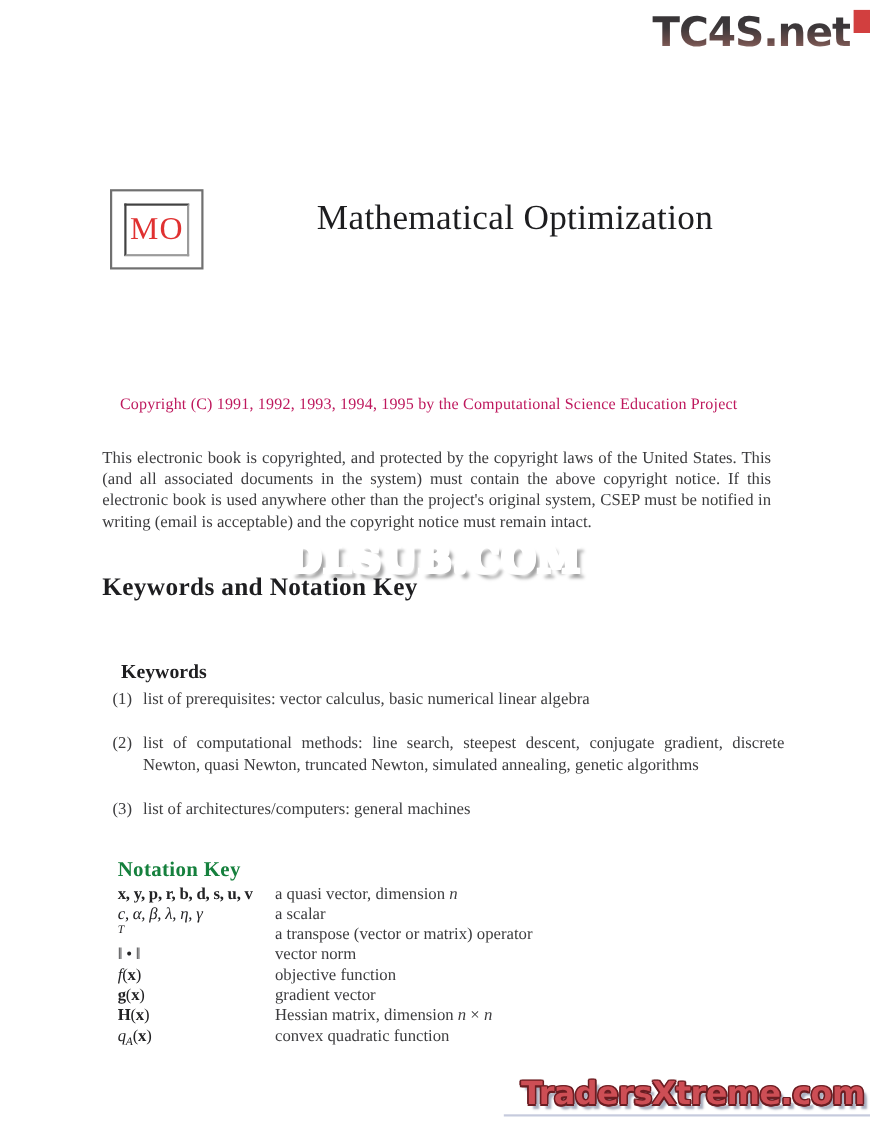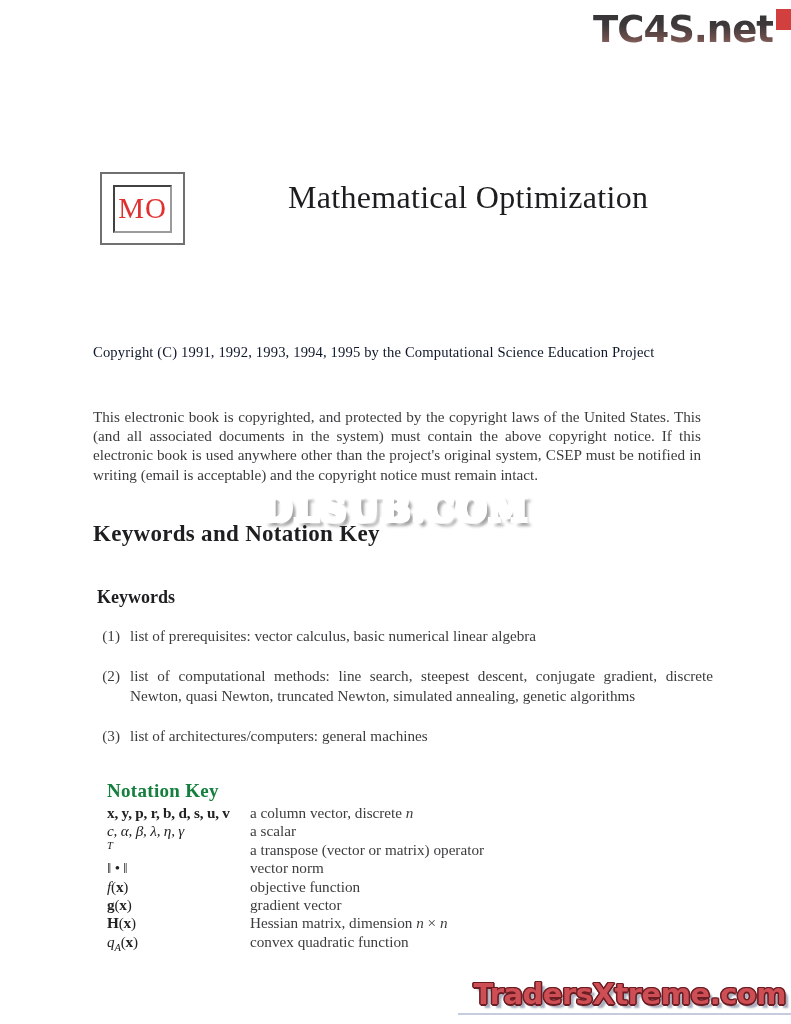--- a/index.html
+++ b/index.html
@@ -45,22 +45,22 @@
 
   
   .title{
     position:absolute; left:288px; top:179px; margin:0;
     font-size:32px; font-weight:normal; color:#1d1d1f;
     white-space:nowrap; letter-spacing:0.3px;
   }
 
   
   .copyright{
-    position:absolute; left:93px; top:344px; margin:0;
-    font-size:14.6px; color:#0f172a; white-space:nowrap; letter-spacing:0.15px;
+    position:absolute; left:93px; top:344px; margin:16px;
+    font-size:14.6px; color:#be185d; white-space:nowrap; letter-spacing:0.15px;
   }
   .notice{
     position:absolute; left:93px; top:407px; margin:0;
     width:608px; font-size:15.2px; line-height:19.2px;
     text-align:justify; color:#3c3c3e;
   }
 
   
   .dlsub{
     position:absolute; left:0; right:0; top:491px;
@@ -76,21 +76,21 @@
       -2px -2px 0 #ffffff, 2px -2px 0 #ffffff, -2px 2px 0 #ffffff, 2px 2px 0 #ffffff,
       5px 5px 3px #a3a3a3;
   }
 
   
   .main-heading{
     position:absolute; left:93px; top:521px; margin:0;
     font-size:23px; font-weight:bold; color:#1e1e20; letter-spacing:0.3px;
   }
   .keywords-heading{
-    position:absolute; left:93px; top:583px; margin:4px;
+    position:absolute; left:93px; top:583px; margin:17px;
     font-size:18px; font-weight:bold; color:#1e1e20;
   }
 
   
   .keywords-list{
     position:absolute; left:93px; top:626px; width:620px;
     font-size:15.2px; line-height:19.3px; color:#3c3c3e;
   }
   .kw-item{display:flex; margin-bottom:21px;}
   .kw-num{flex:0 0 27px; margin-right:10px; text-align:right;}
@@ -169,21 +169,21 @@
         <span class="kw-num">(3)</span>
         <span class="kw-text">list of architectures/computers: general machines</span>
       </div>
     </div>
 
   <h3 class="notation-heading">Notation Key</h3>
 
   <div class="notation-table" id="notation-table">
       <div class="nt-row">
         <span class="nt-sym"><span class="seg-b">x, y, p, r, b, d, s, u, v</span></span>
-        <span class="nt-desc"><span>a column vector, discrete </span><span class="seg-i">n</span></span>
+        <span class="nt-desc"><span>a quasi vector, dimension </span><span class="seg-i">n</span></span>
       </div>
       <div class="nt-row">
         <span class="nt-sym"><span class="seg-i">c, α, β, λ, η, γ</span></span>
         <span class="nt-desc"><span>a scalar</span></span>
       </div>
       <div class="nt-row">
         <span class="nt-sym"><span class="seg-sup">T</span></span>
         <span class="nt-desc"><span>a transpose (vector or matrix) operator</span></span>
       </div>
       <div class="nt-row">

